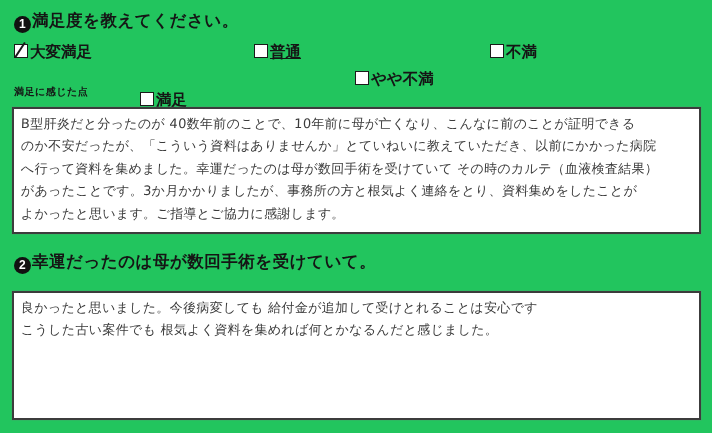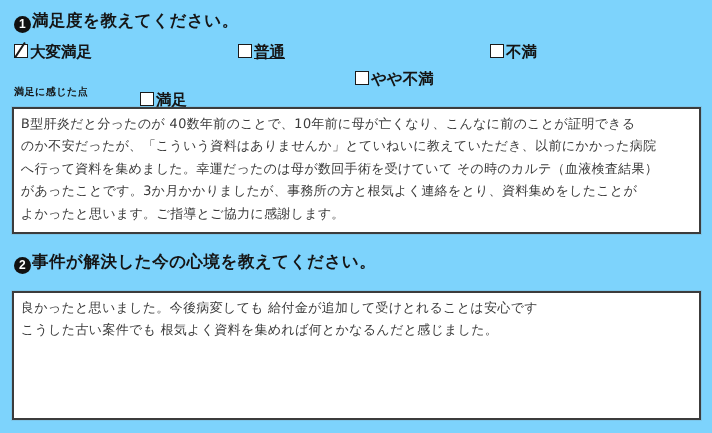--- a/index.html
+++ b/index.html
@@ -9,21 +9,21 @@
     width: 712px;
     height: 433px;
     overflow: hidden;
     font-family: "Liberation Serif", "DejaVu Serif", serif;
     color: #151515;
   }
   .page {
     position: relative;
     width: 712px;
     height: 433px;
-    background: #7dd3fc;
+    background: #22c55e;
   }
   .q-title {
     position: absolute;
     left: 14px;
     font-size: 16.5px;
     font-weight: 700;
     letter-spacing: 0.5px;
     white-space: nowrap;
   }
   .q1-title { top: 10px; }
@@ -53,21 +53,21 @@
   .option {
     position: absolute;
     top: 0;
     white-space: nowrap;
     font-size: 15.5px;
     font-weight: 600;
     cursor: default;
   }
   .opt-0 { left: 0px; }
   .opt-1 { left: 126px; margin-top: 48px; }
-  .opt-2 { left: 224px; text-decoration: underline; }
+  .opt-2 { left: 240px; text-decoration: underline; }
   .opt-3 { left: 341px; margin-top: 27px; }
   .opt-4 { left: 476px; }
   .checkbox {
     position: relative;
     display: inline-block;
     width: 12px;
     height: 12px;
     border: 1.8px solid #1a1a1a;
     vertical-align: -1px;
     margin-right: 2px;
@@ -144,21 +144,21 @@
 
   <div class="answer-box box1">
     <div class="hand-line">B型肝炎だと分ったのが 40数年前のことで、10年前に母が亡くなり、こんなに前のことが証明できる</div>
     <div class="hand-line">のか不安だったが、「こういう資料はありませんか」とていねいに教えていただき、以前にかかった病院</div>
     <div class="hand-line">へ行って資料を集めました。幸運だったのは母が数回手術を受けていて その時のカルテ（血液検査結果）</div>
     <div class="hand-line">があったことです。3か月かかりましたが、事務所の方と根気よく連絡をとり、資料集めをしたことが</div>
     <div class="hand-line">よかったと思います。ご指導とご協力に感謝します。</div>
   </div>
 
   <div class="q-title q2-title">
-    <span class="q-num">2</span><span>事件が解決した今の心境を教えてください。</span>
+    <span class="q-num">2</span><span>幸運だったのは母が数回手術を受けていて。</span>
   </div>
 
   <div class="answer-box box2">
     <div class="hand-line">良かったと思いました。今後病変しても 給付金が追加して受けとれることは安心です</div>
     <div class="hand-line">こうした古い案件でも 根気よく資料を集めれば何とかなるんだと感じました。</div>
   </div>
 
 </div>
 
 </body></html>

